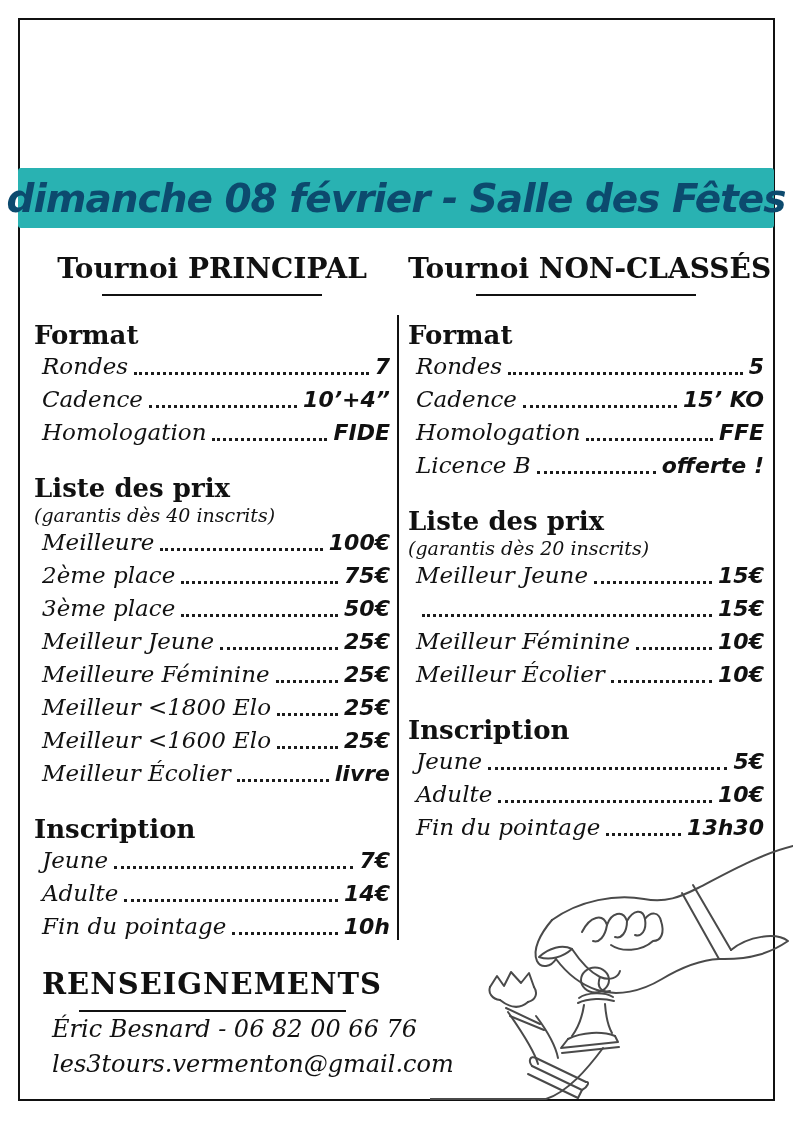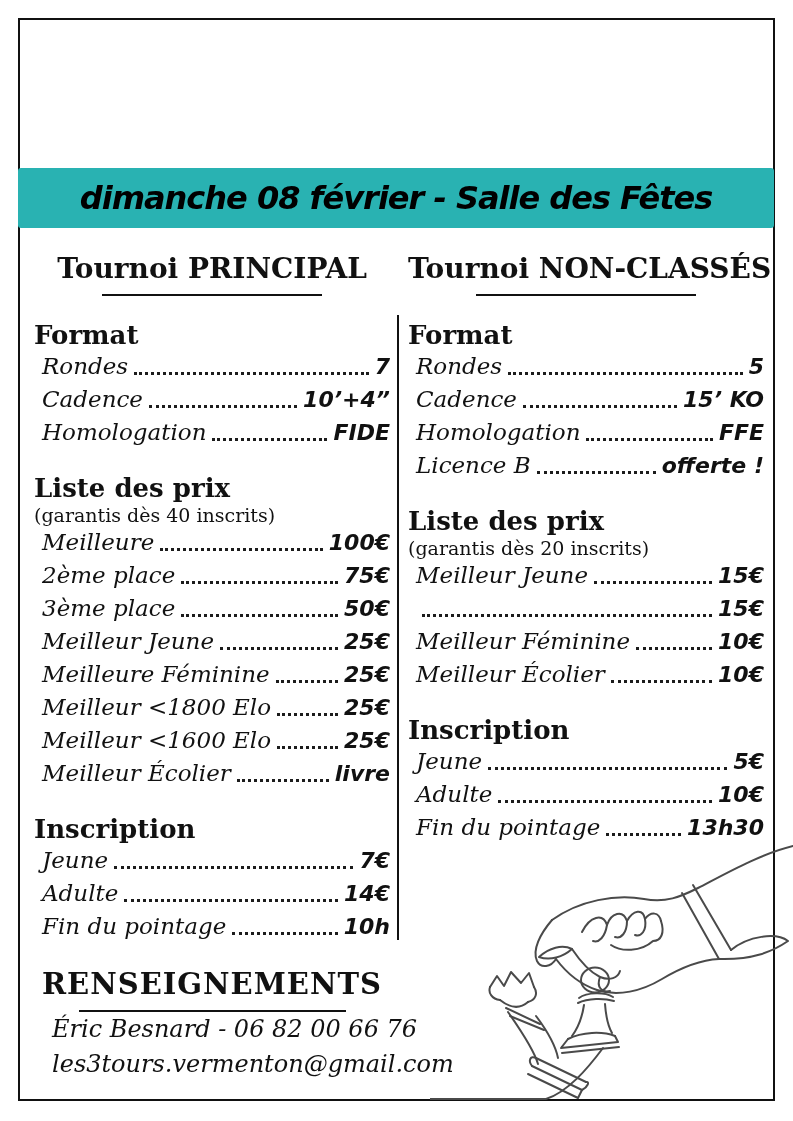--- a/index.html
+++ b/index.html
@@ -12,34 +12,34 @@
   .title-main{font-family:"Liberation Sans",sans-serif;font-weight:bold;
               font-size:58px;line-height:.94;letter-spacing:-2px;transform:scaleY(1.08);
               transform-origin:left center;white-space:nowrap;}
   .title-year{margin-left:auto;font-family:"Liberation Sans",sans-serif;font-weight:bold;
               font-size:132px;line-height:.8;letter-spacing:-5px;transform:scaleX(.72);
               transform-origin:right center;padding-right:44px;}
   
   .banner{position:absolute;left:18px;top:168px;width:756px;height:60px;border-radius:3px;
           display:flex;align-items:center;justify-content:center;
           font-family:"DejaVu Sans",sans-serif;font-style:italic;font-weight:bold;
-          font-size:32px;color:#000000;letter-spacing:-1px;white-space:nowrap;}
+          font-size:39px;color:#0c4a6e;letter-spacing:-1px;white-space:nowrap;}
   
   .col{position:absolute;top:252px;width:356px;}
   .col-left{left:34px;}
   .col-right{left:408px;}
   .divider{position:absolute;left:397px;top:315px;width:2px;height:625px;background:#111;}
   .col-header{font-family:"DejaVu Serif",serif;font-weight:bold;font-size:28px;
               text-align:center;letter-spacing:0;white-space:nowrap;}
   .rule{height:2px;background:#111;margin:9px auto 0;}
   .rule-w62{width:62%;}
   .rule-w75{width:75%;}
   .section{margin-top:25px;}
   .sec-title{font-family:"DejaVu Serif",serif;font-weight:bold;font-size:26px;line-height:1.1;}
-  .sec-sub{font-size:19px;margin-top:2px;}
+  .sec-sub{font-style:italic;font-size:19px;margin-top:2px;}
   .row{display:flex;align-items:flex-end;font-size:23px;line-height:33px;padding-left:8px;}
   .lbl{font-style:italic;white-space:nowrap;}
   .dots{flex:1;border-bottom:3px dotted #1c1c1c;margin:0 6px 8px 6px;min-width:14px;}
   .val{font-family:"DejaVu Sans",sans-serif;font-style:italic;font-weight:bold;
        font-size:22px;white-space:nowrap;}
   
   .contact{margin-top:24px;text-align:center;}
   .contact-header{font-family:"DejaVu Serif",serif;font-weight:bold;font-size:29px;
                   letter-spacing:1px;white-space:nowrap;}
   .contact-line{font-style:italic;font-size:24px;line-height:35px;text-align:left;

